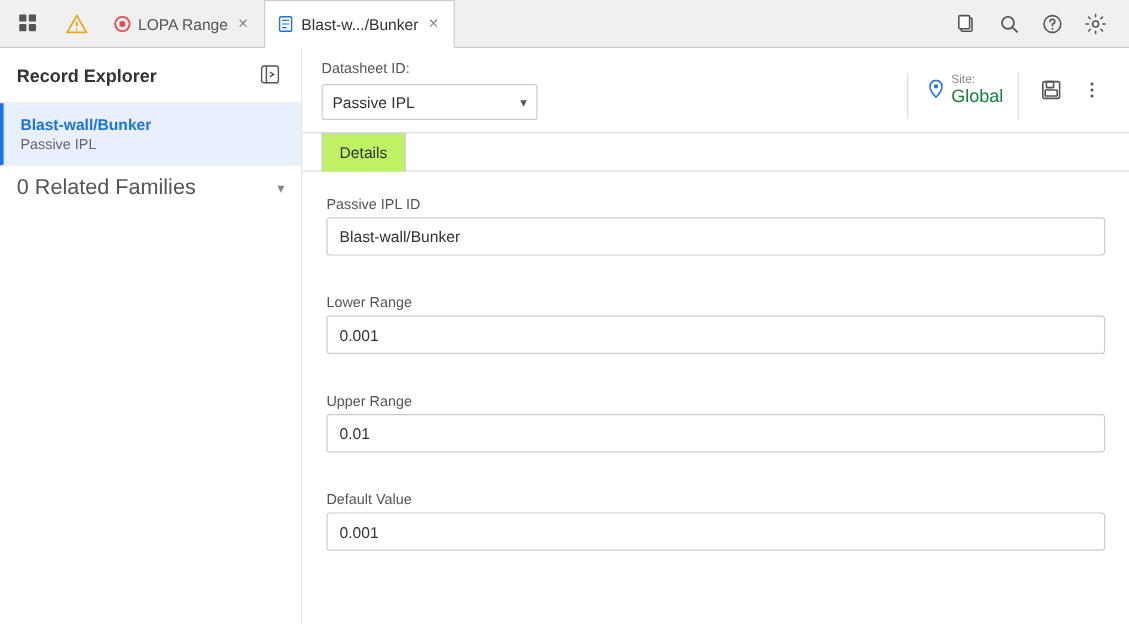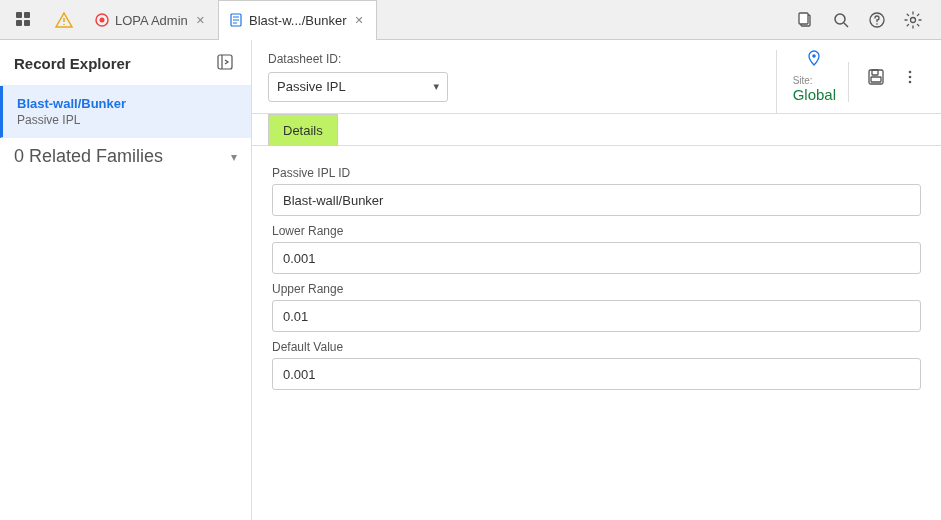--- a/index.html
+++ b/index.html
@@ -144,21 +144,20 @@
     .datasheet-dropdown span { font-size: 13px; color: #333; }
     .datasheet-dropdown .dd-arrow { font-size: 11px; color: #555; }
 
     .header-spacer { flex: 1; }
 
     .site-section {
       display: flex; align-items: center; gap: 6px;
       padding-bottom: 10px;
       border-left: 1px solid #ddd;
       padding-left: 16px;
-      flex-direction: column;
     }
     .site-icon { color: #1a73e8; font-size: 14px; }
     .site-info { display: flex; flex-direction: column; }
     .site-label { font-size: 10px; color: #888; }
     .site-value { font-size: 15px; color: #15803d; font-weight: 500; }
 
     .header-actions {
       display: flex; align-items: center; gap: 4px;
       padding-bottom: 10px;
       border-left: 1px solid #ddd;
@@ -192,21 +191,21 @@
       text-align: center;
     }
 
     
     .form-area {
       padding: 20px 20px;
       overflow-y: auto;
       flex: 1;
     }
     .form-group {
-      margin-bottom: 8px;
+      margin-bottom: 32px;
     }
     .form-label {
       font-size: 12px; color: #555; margin-bottom: 4px;
     }
     .form-input {
       width: 100%;
       height: 32px;
       border: 1px solid #ccc;
       border-radius: 3px;
       padding: 0 10px;
@@ -237,21 +236,21 @@
       <line x1="9" y1="7" x2="9" y2="11" stroke="#e6a817" stroke-width="1.5"></line>
       <circle cx="9" cy="13.5" r="0.75" fill="#e6a817"></circle>
     </svg>
   </button>
 
   <div class="tab">
     <svg width="14" height="14" viewBox="0 0 14 14" fill="none">
       <circle cx="7" cy="7" r="6" stroke="#e44" stroke-width="1.5" fill="none"></circle>
       <circle cx="7" cy="7" r="2.5" fill="#e44"></circle>
     </svg>
-    <span>LOPA Admin</span>
+    <span>LOPA Range</span>
     <span class="close-btn">✕</span>
   </div>
 
   <div class="tab active">
     <svg width="14" height="14" viewBox="0 0 14 14" fill="none">
       <rect x="2" y="1" width="10" height="12" rx="1" fill="none" stroke="#1a73e8" stroke-width="1.2"></rect>
       <line x1="4" y1="4" x2="10" y2="4" stroke="#1a73e8" stroke-width="1"></line>
       <line x1="4" y1="7" x2="10" y2="7" stroke="#1a73e8" stroke-width="1"></line>
       <line x1="4" y1="10" x2="8" y2="10" stroke="#1a73e8" stroke-width="1"></line>
     </svg>

